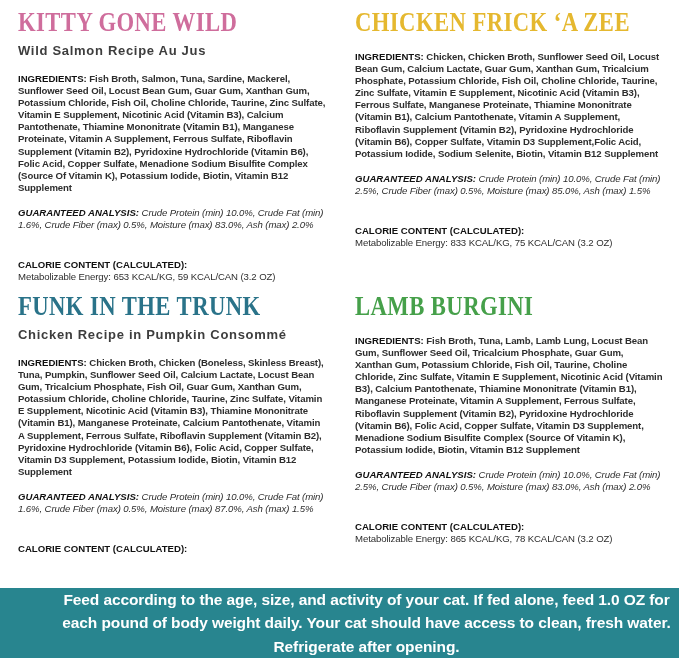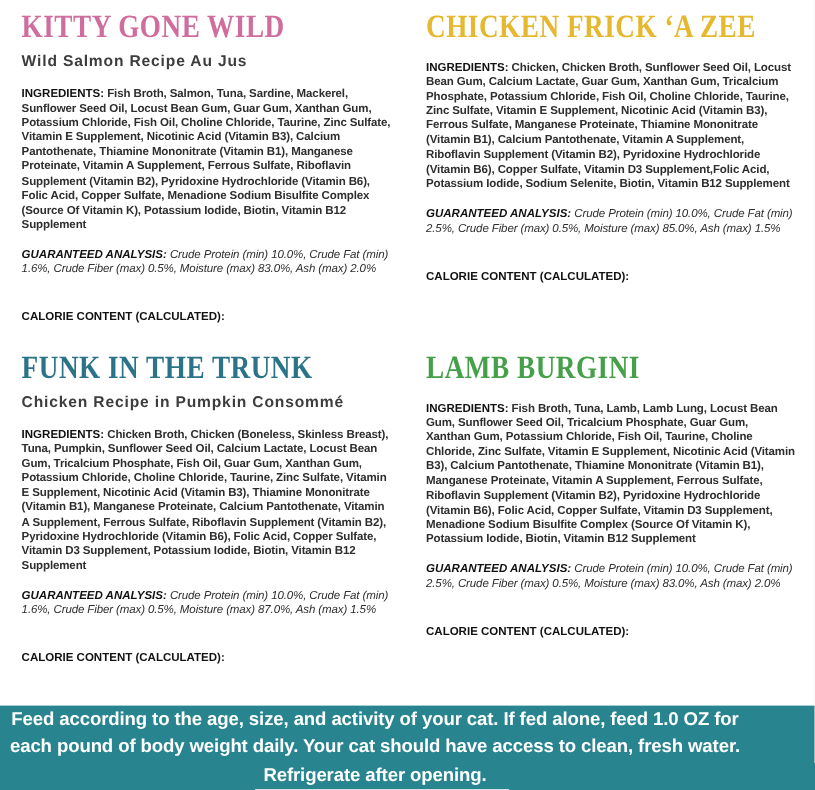--- a/index.html
+++ b/index.html
@@ -50,21 +50,21 @@
   .ingredients { margin-top: 15px; font-weight: bold; }
   .analysis   { margin-top: 13px; font-style: italic; }
   .calories   { margin-top: 28px; }
   .calories .block { display: block; }
   .footer {
     position: absolute;
     left: 0; right: 0; bottom: 0;
     height: 70px;
     display: flex;
     align-items: center;
-    justify-content: flex-start;
+    justify-content: flex-end;
     text-align: center;
   }
   .footer-text {
     font-weight: 700;
     font-size: 15.5px;
     line-height: 1.5;
     max-width: 625px;
     letter-spacing: -0.1px;
   }
 </style>
@@ -72,43 +72,43 @@
 <body>
 
 <div class="page">
   <div class="grid">
 
     <section class="product">
       <h2 class="title" style="color: rgb(207, 109, 156);">KITTY GONE WILD</h2>
       <div class="subtitle">Wild Salmon Recipe Au Jus</div>
       <p class="para ingredients"><b>INGREDIENTS:</b> <span>Fish Broth, Salmon, Tuna, Sardine, Mackerel, Sunflower Seed Oil, Locust Bean Gum, Guar Gum, Xanthan Gum, Potassium Chloride, Fish Oil, Choline Chloride, Taurine, Zinc Sulfate, Vitamin E Supplement, Nicotinic Acid (Vitamin B3), Calcium Pantothenate, Thiamine Mononitrate (Vitamin B1), Manganese Proteinate, Vitamin A Supplement, Ferrous Sulfate, Riboflavin Supplement (Vitamin B2), Pyridoxine Hydrochloride (Vitamin B6), Folic Acid, Copper Sulfate, Menadione Sodium Bisulfite Complex (Source Of Vitamin K), Potassium Iodide, Biotin, Vitamin B12 Supplement</span></p>
       <p class="para analysis"><b>GUARANTEED ANALYSIS:</b> <span>Crude Protein (min) 10.0%, Crude Fat (min) 1.6%, Crude Fiber (max) 0.5%, Moisture (max) 83.0%, Ash (max) 2.0%</span></p>
-      <p class="para calories"><b class="block">CALORIE CONTENT (CALCULATED):</b></p>
+      <p class="para calories"><b class="block">CALORIE CONTENT (CALCULATED):</b><span>Metabolizable Energy: 653 KCAL/KG, 59 KCAL/CAN (3.2 OZ)</span></p>
     </section>
 
     <section class="product">
       <h2 class="title" style="color: rgb(229, 184, 47);">CHICKEN FRICK ‘A ZEE</h2>
       <p class="para ingredients"><b>INGREDIENTS:</b> <span>Chicken, Chicken Broth, Sunflower Seed Oil, Locust Bean Gum, Calcium Lactate, Guar Gum, Xanthan Gum, Tricalcium Phosphate, Potassium Chloride, Fish Oil, Choline Chloride, Taurine, Zinc Sulfate, Vitamin E Supplement, Nicotinic Acid (Vitamin B3), Ferrous Sulfate, Manganese Proteinate, Thiamine Mononitrate (Vitamin B1), Calcium Pantothenate, Vitamin A Supplement, Riboflavin Supplement (Vitamin B2), Pyridoxine Hydrochloride (Vitamin B6), Copper Sulfate, Vitamin D3 Supplement,Folic Acid, Potassium Iodide, Sodium Selenite, Biotin, Vitamin B12 Supplement</span></p>
       <p class="para analysis"><b>GUARANTEED ANALYSIS:</b> <span>Crude Protein (min) 10.0%, Crude Fat (min) 2.5%, Crude Fiber (max) 0.5%, Moisture (max) 85.0%, Ash (max) 1.5%</span></p>
-      <p class="para calories"><b class="block">CALORIE CONTENT (CALCULATED):</b></p>
+      <p class="para calories"><b class="block">CALORIE CONTENT (CALCULATED):</b><span>Metabolizable Energy: 833 KCAL/KG, 75 KCAL/CAN (3.2 OZ)</span></p>
     </section>
 
     <section class="product">
       <h2 class="title" style="color: rgb(42, 115, 137);">FUNK IN THE TRUNK</h2>
       <div class="subtitle">Chicken Recipe in Pumpkin Consommé</div>
       <p class="para ingredients"><b>INGREDIENTS:</b> <span>Chicken Broth, Chicken (Boneless, Skinless Breast), Tuna, Pumpkin, Sunflower Seed Oil, Calcium Lactate, Locust Bean Gum, Tricalcium Phosphate, Fish Oil, Guar Gum, Xanthan Gum, Potassium Chloride, Choline Chloride, Taurine, Zinc Sulfate, Vitamin E Supplement, Nicotinic Acid (Vitamin B3), Thiamine Mononitrate (Vitamin B1), Manganese Proteinate, Calcium Pantothenate, Vitamin A Supplement, Ferrous Sulfate, Riboflavin Supplement (Vitamin B2), Pyridoxine Hydrochloride (Vitamin B6), Folic Acid, Copper Sulfate, Vitamin D3 Supplement, Potassium Iodide, Biotin, Vitamin B12 Supplement</span></p>
       <p class="para analysis"><b>GUARANTEED ANALYSIS:</b> <span>Crude Protein (min) 10.0%, Crude Fat (min) 1.6%, Crude Fiber (max) 0.5%, Moisture (max) 87.0%, Ash (max) 1.5%</span></p>
       <p class="para calories"><b class="block">CALORIE CONTENT (CALCULATED):</b></p>
     </section>
 
     <section class="product">
       <h2 class="title" style="color: rgb(70, 160, 74);">LAMB BURGINI</h2>
       <p class="para ingredients"><b>INGREDIENTS:</b> <span>Fish Broth, Tuna, Lamb, Lamb Lung, Locust Bean Gum, Sunflower Seed Oil, Tricalcium Phosphate, Guar Gum, Xanthan Gum, Potassium Chloride, Fish Oil, Taurine, Choline Chloride, Zinc Sulfate, Vitamin E Supplement, Nicotinic Acid (Vitamin B3), Calcium Pantothenate, Thiamine Mononitrate (Vitamin B1), Manganese Proteinate, Vitamin A Supplement, Ferrous Sulfate, Riboflavin Supplement (Vitamin B2), Pyridoxine Hydrochloride (Vitamin B6), Folic Acid, Copper Sulfate, Vitamin D3 Supplement, Menadione Sodium Bisulfite Complex (Source Of Vitamin K), Potassium Iodide, Biotin, Vitamin B12 Supplement</span></p>
       <p class="para analysis"><b>GUARANTEED ANALYSIS:</b> <span>Crude Protein (min) 10.0%, Crude Fat (min) 2.5%, Crude Fiber (max) 0.5%, Moisture (max) 83.0%, Ash (max) 2.0%</span></p>
-      <p class="para calories"><b class="block">CALORIE CONTENT (CALCULATED):</b></p>
+      <p class="para calories"><b class="block">CALORIE CONTENT (CALCULATED):</b><span>Metabolizable Energy: 865 KCAL/KG, 78 KCAL/CAN (3.2 OZ)</span></p>
     </section>
 
   </div>
 
   <div class="footer" style="color: rgb(255, 255, 255); background-color: rgb(40, 133, 143);">
     <div class="footer-text">Feed according to the age, size, and activity of your cat. If fed alone, feed 1.0 OZ for each pound of body weight daily. Your cat should have access to clean, fresh water. Refrigerate after opening.</div>
   </div>
 </div>
 
 </body></html>

